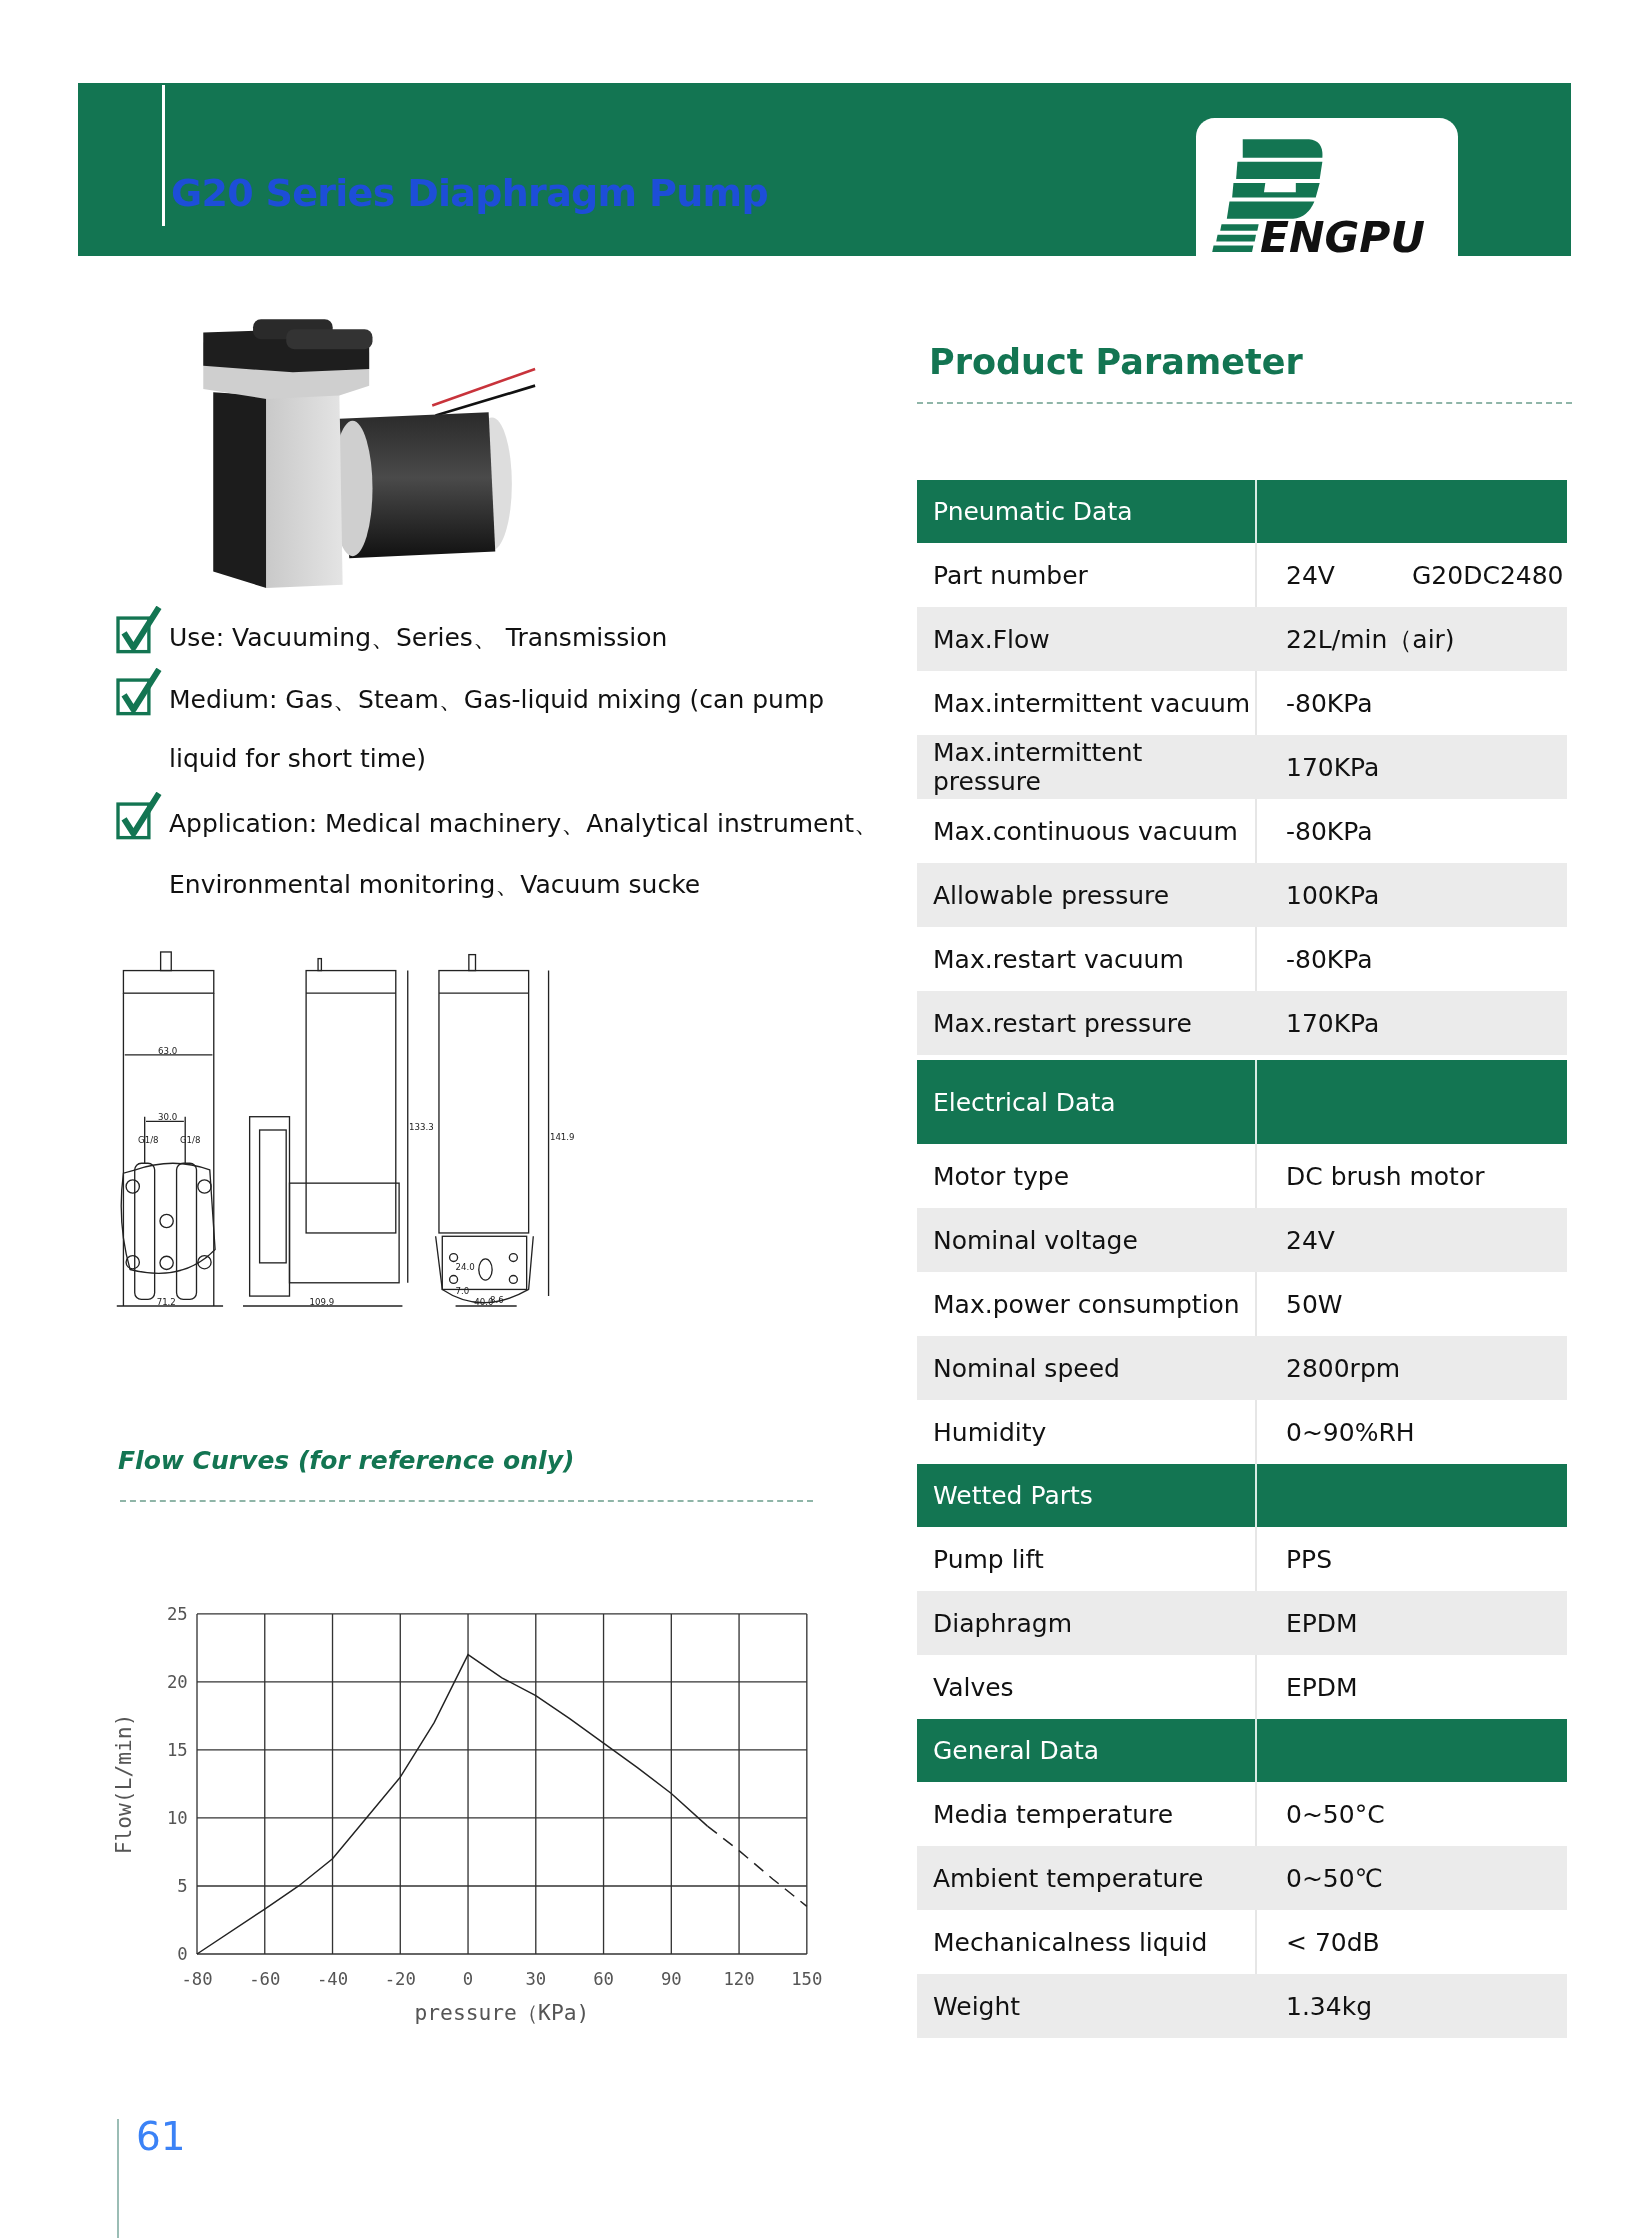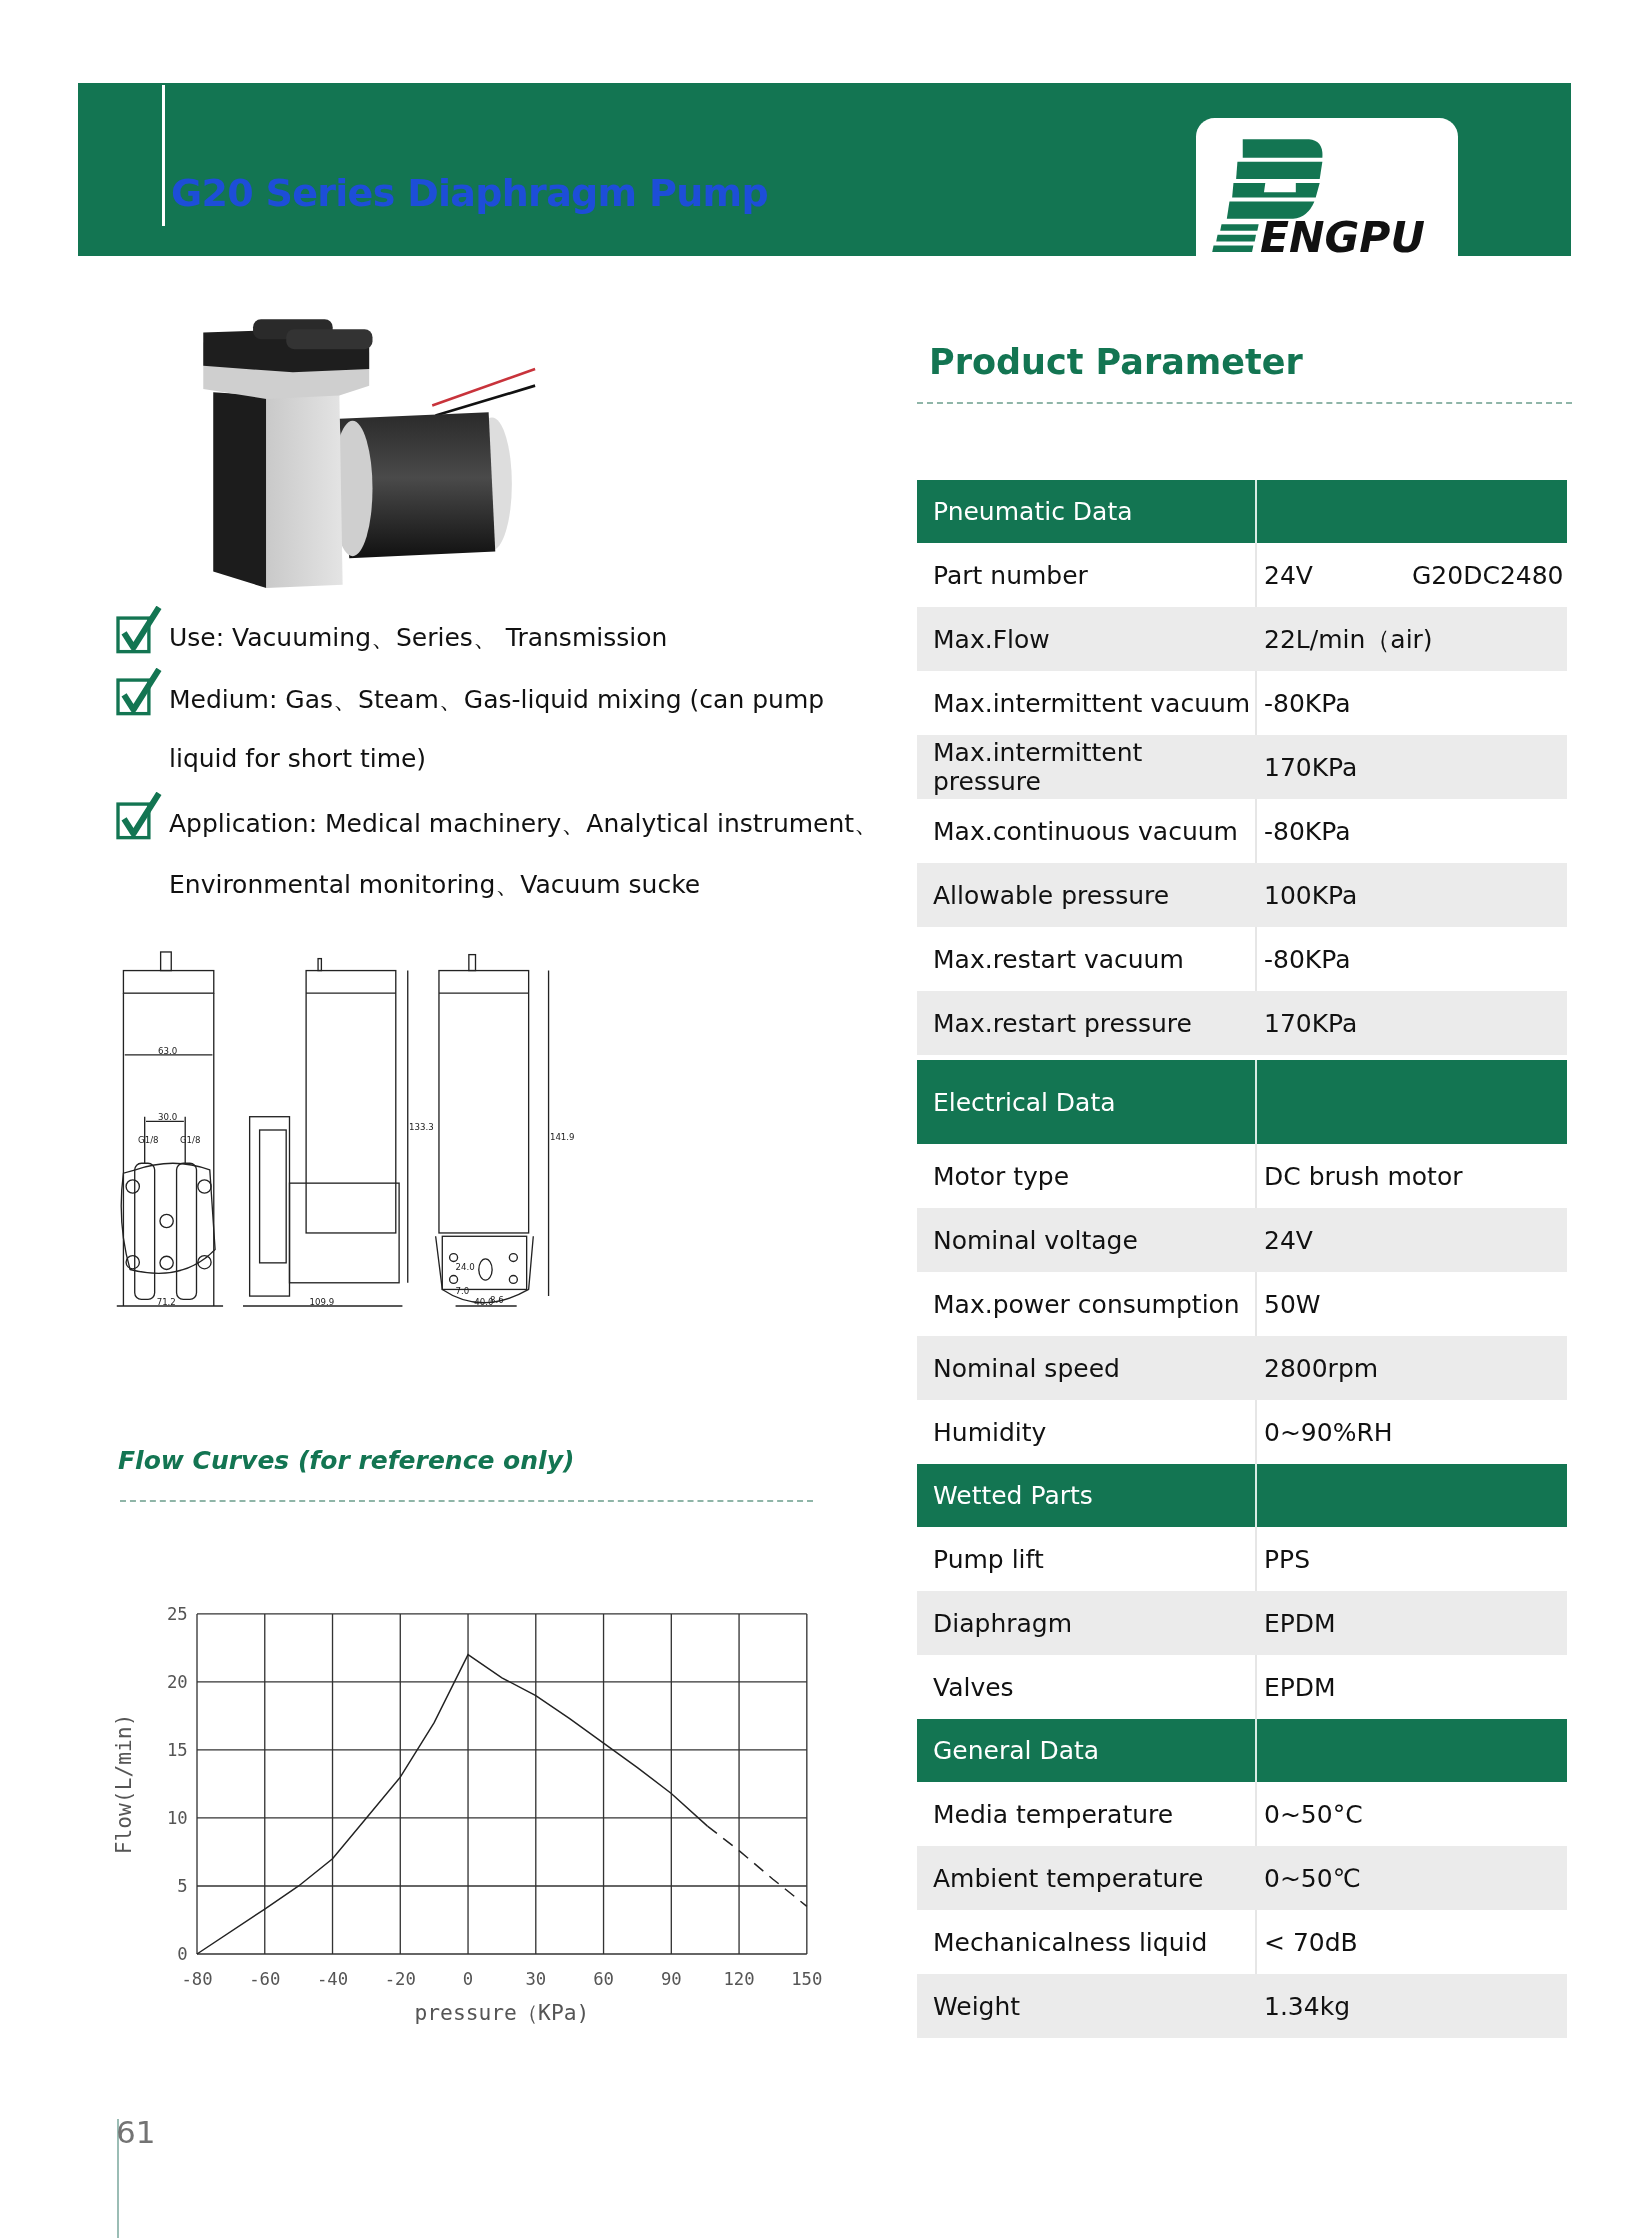--- a/index.html
+++ b/index.html
@@ -23,28 +23,28 @@
   
   .sec-h{font-weight:bold;color:#137552;white-space:nowrap;}
   .dash{height:0;border-top:2px dashed #8fb5a8;}
   
   .ptable{left:917px;top:480px;width:650px;}
   .row{position:relative;height:64px;display:flex;}
   .row.grey{background:#ebebeb;}
   .row.head{background:#137552;color:#fff;height:63px;}
   .row .c1{width:340px;box-sizing:border-box;padding-left:16px;display:flex;align-items:center;font-size:25px;border-right:2px solid #e6e6e6;}
   .row.head .c1{border-right:2px solid #d8ece4;}
-  .row .c2{flex:1;box-sizing:border-box;padding-left:7px;display:flex;align-items:center;font-size:25px;position:relative;}
+  .row .c2{flex:1;box-sizing:border-box;padding-left:29px;display:flex;align-items:center;font-size:25px;position:relative;}
   .row .c2 .extra{position:absolute;left:155px;}
   .row.grey .c1{border-right:2px solid #ebebeb;}
   
   .chart{left:106px;top:1582px;width:744px;height:465px;}
   .chart text{font-family:"DejaVu Sans Mono","Liberation Mono",monospace;}
   .page-rule{left:117px;top:2119px;width:2px;height:120px;background:#9bbdb5;}
-  .page-num{left:116px;top:2114px;font-size:31px;color:#737373;}
+  .page-num{left:136px;top:2114px;font-size:39px;color:#3b82f6;}
 </style>
 </head>
 <body>
 
 <div class="abs band"></div>
 <div class="abs band-rule"></div>
 <div class="abs band-title">G20 Series Diaphragm Pump</div>
 <div class="abs logo-box">
   <svg width="262" height="138" viewBox="0 0 394 208">
     <g fill="#137552">

